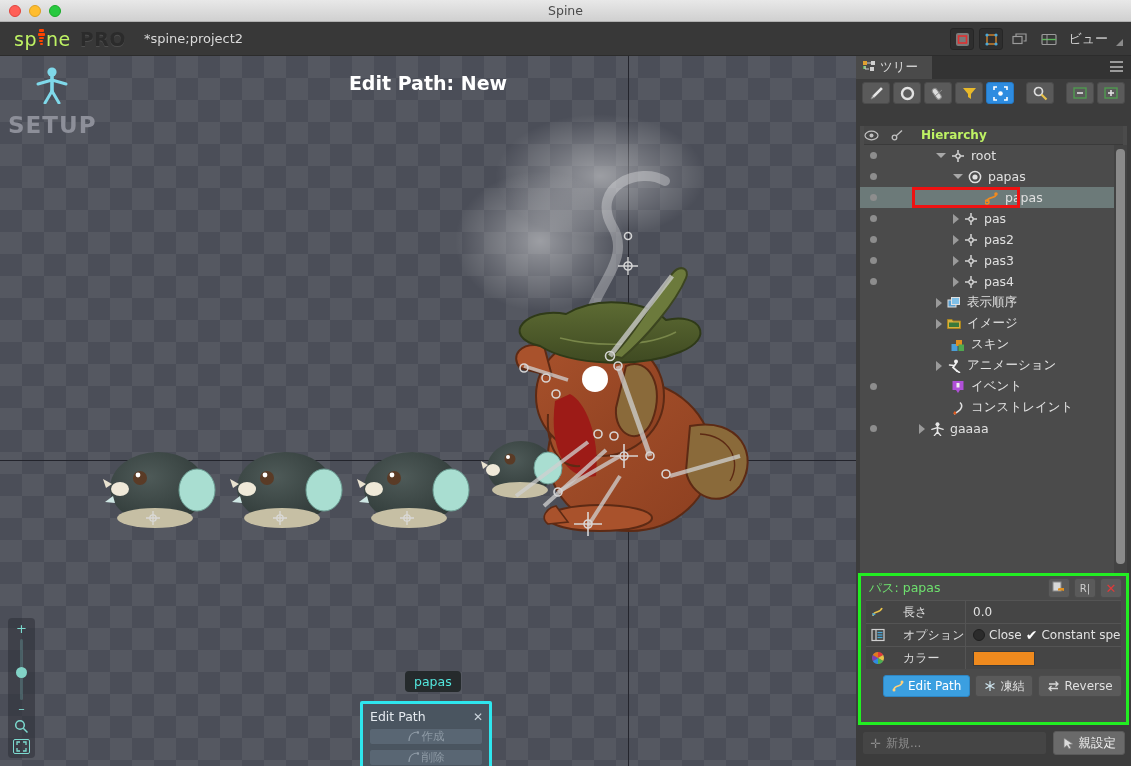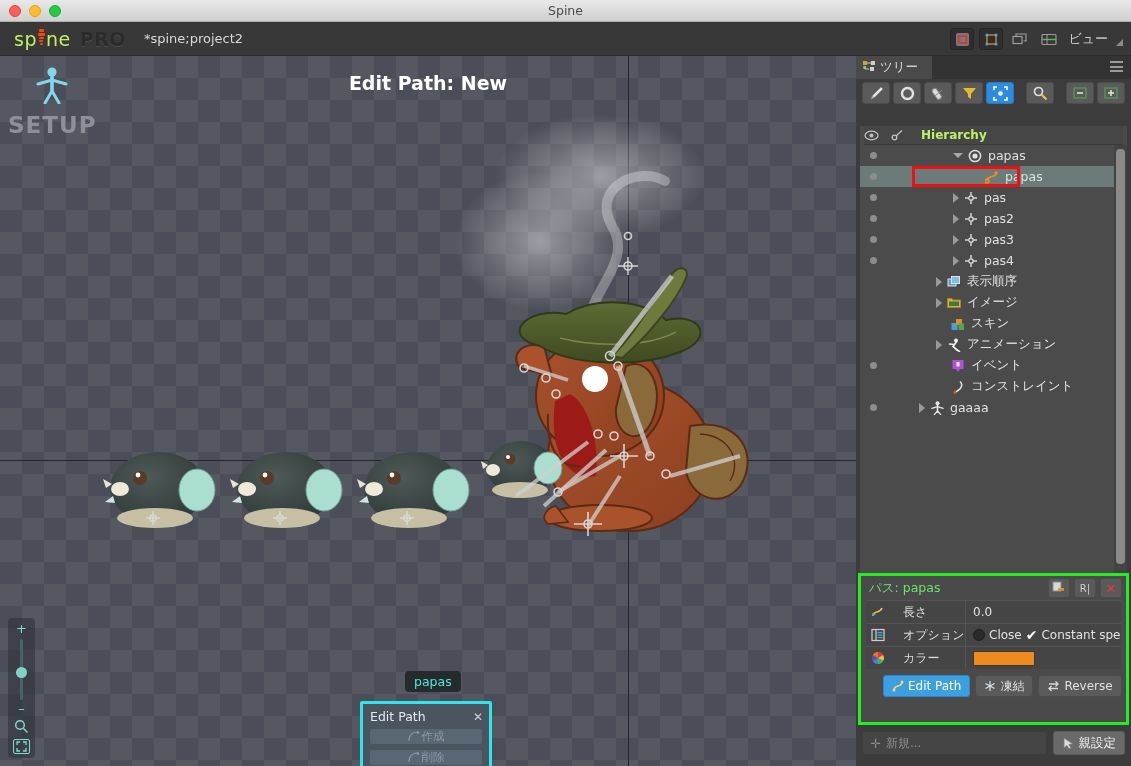--- a/index.html
+++ b/index.html
@@ -681,20 +681,40 @@
             </svg>
         </div>
         <div id="hier-label">Hierarchy</div>
       </div>
       <div id="tree-rows">
           <div class="trow">
             <div class="dot-cell">
               <div class="dot"></div>
             </div>
             <div class="lock-cell"></div>
+            <div style="width: 25px; flex: 0 0 auto;"></div>
+            <div class="tw "></div>
+            <div class="ticon">
+              <svg width="14" height="14" viewBox="0 0 14 14">
+                <g stroke="#e0e0e0" stroke-width="1.4">
+                  <line x1="1" y1="7" x2="4.5" y2="7"></line>
+                  <line x1="9.5" y1="7" x2="13" y2="7"></line>
+                  <line x1="7" y1="1" x2="7" y2="4.5"></line>
+                  <line x1="7" y1="9.5" x2="7" y2="13"></line>
+                </g>
+                <circle cx="7" cy="7" r="2.2" fill="none" stroke="#e0e0e0" stroke-width="1.3"></circle>
+              </svg>
+            </div>
+            <div class="tlabel">root</div>
+          </div>
+          <div class="trow">
+            <div class="dot-cell">
+              <div class="dot"></div>
+            </div>
+            <div class="lock-cell"></div>
             <div style="width: 42px; flex: 0 0 auto;"></div>
             <div class="tw "></div>
             <div class="ticon">
               <svg width="14" height="14" viewBox="0 0 14 14">
                 <circle cx="7" cy="7" r="5.6" fill="none" stroke="#e0e0e0" stroke-width="1.5"></circle>
                 <circle cx="7" cy="7" r="2.6" fill="#e0e0e0"></circle>
               </svg>
             </div>
             <div class="tlabel">papas</div>
           </div>

